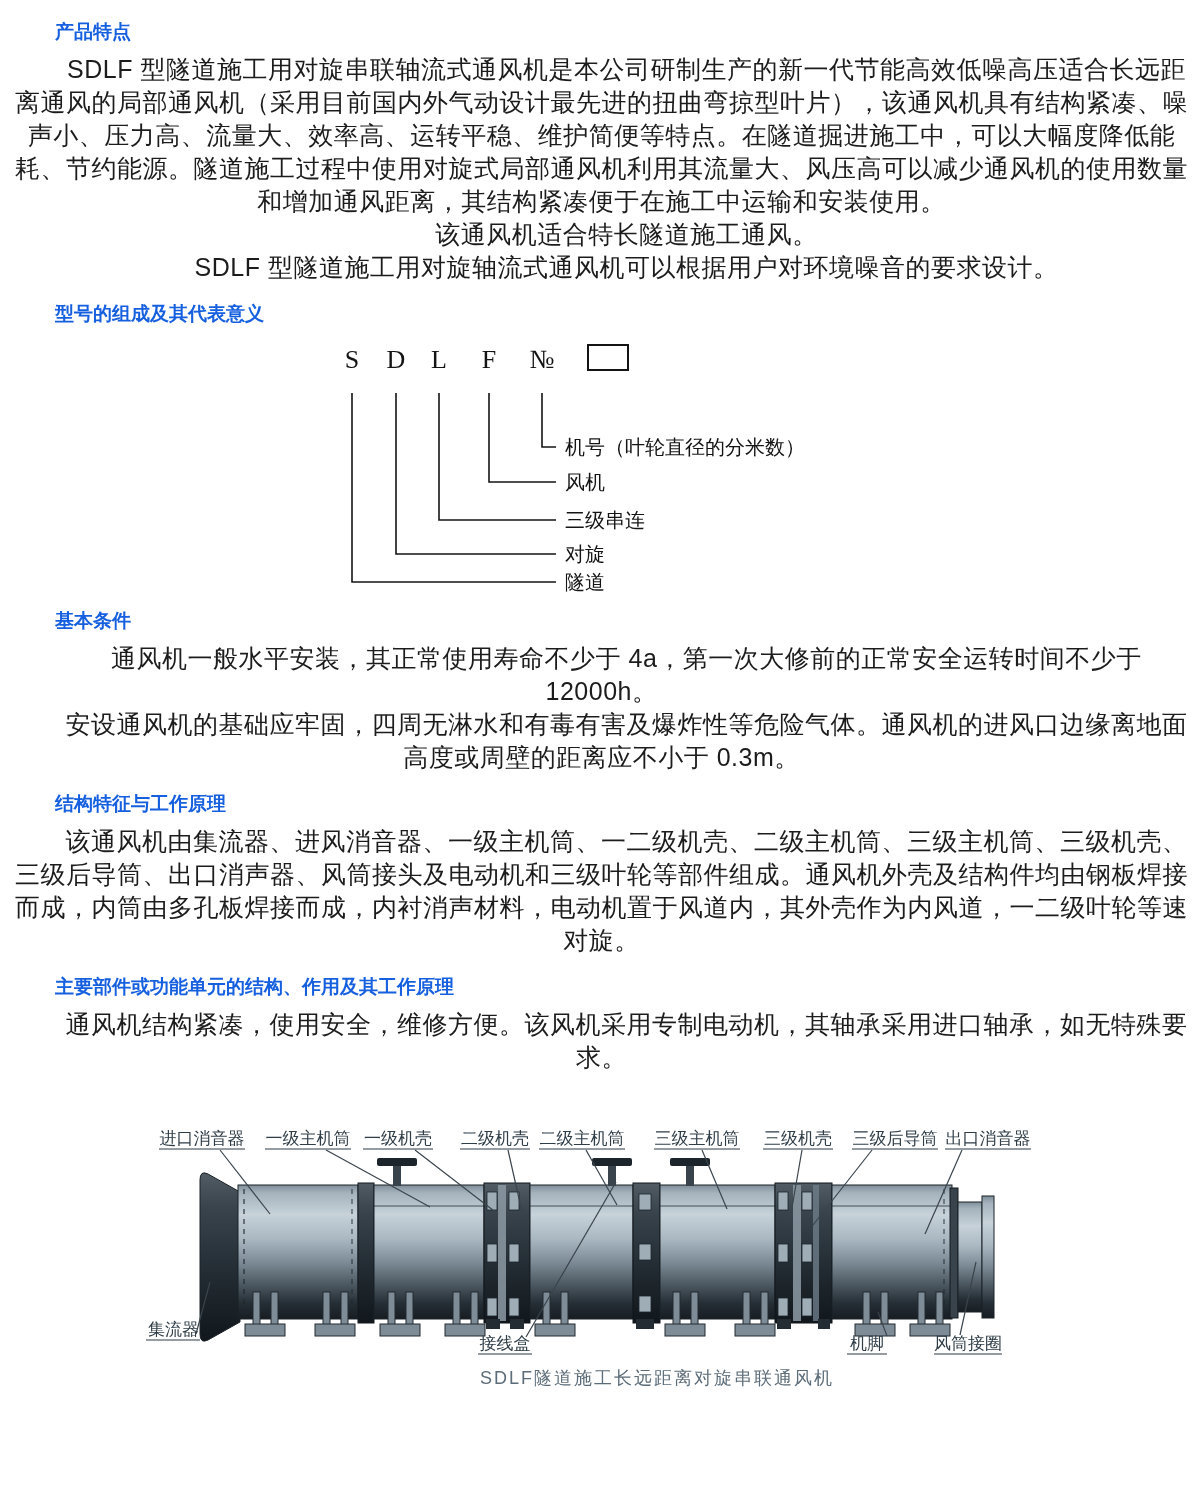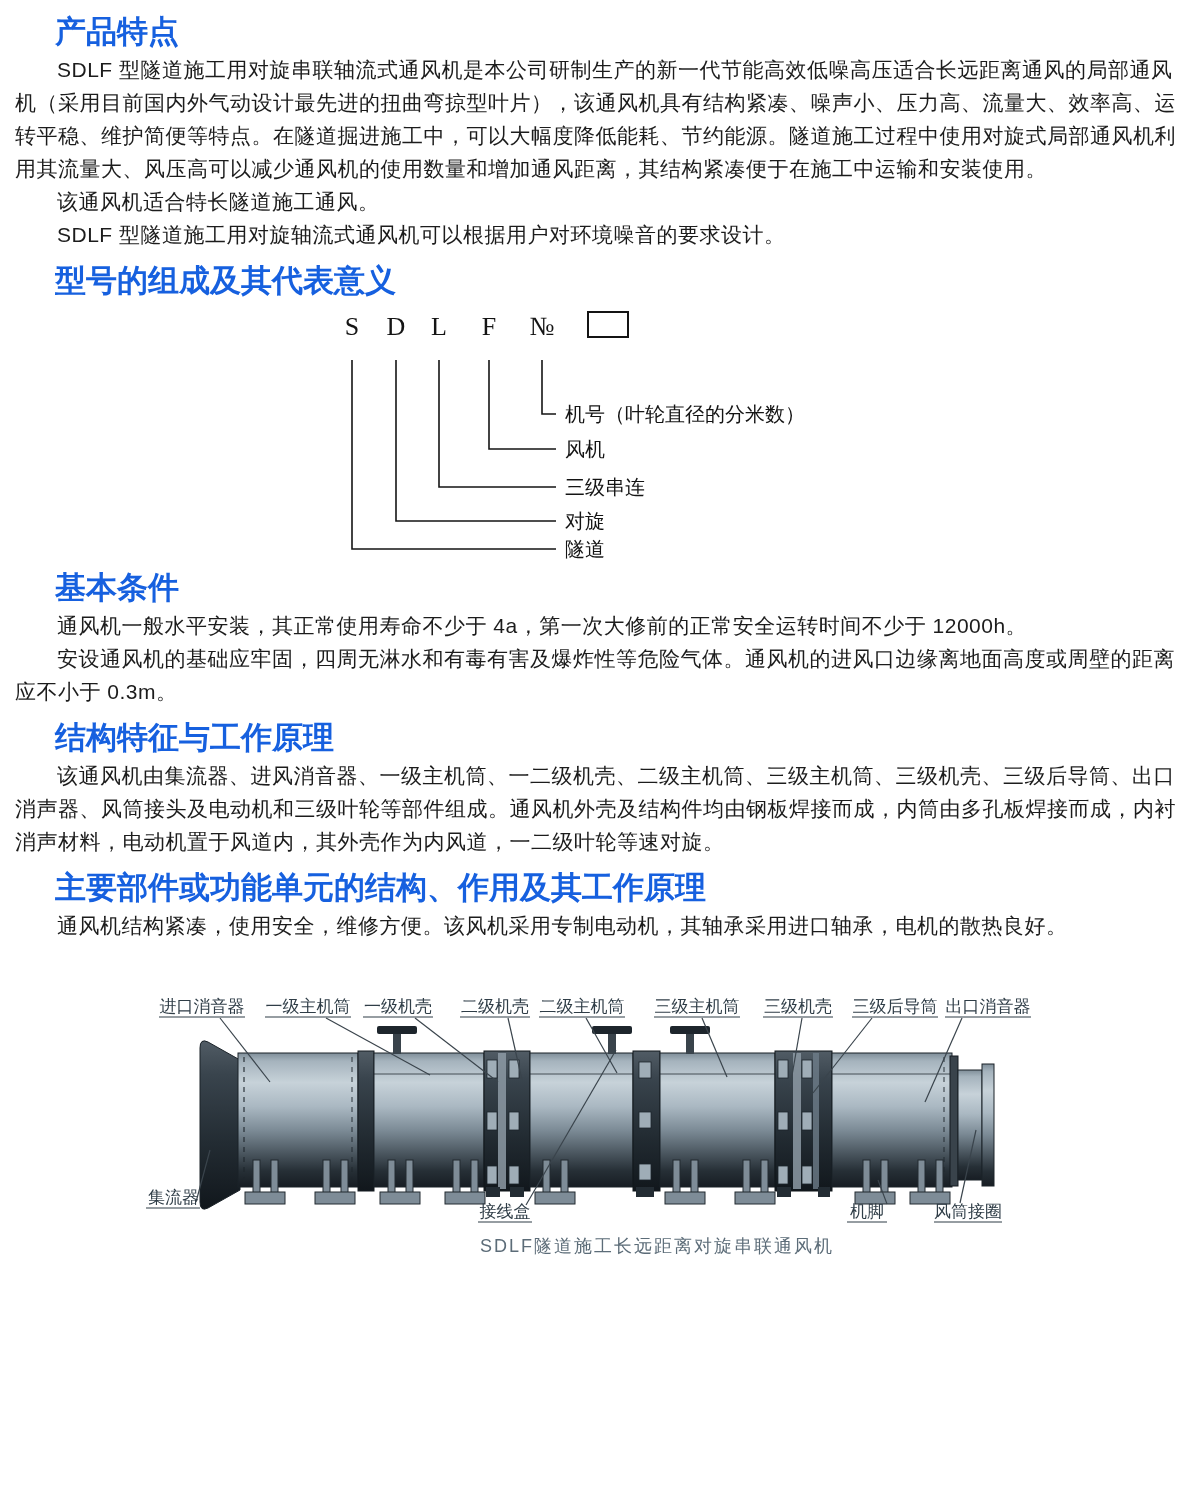--- a/index.html
+++ b/index.html
@@ -1,19 +1,19 @@
 <!DOCTYPE html>
 <html><head>
 <meta charset="utf-8">
 <style>
   html,body{margin:0;padding:0;background:#ffffff;}
   body{width:1200px;font-family:"Liberation Sans","DejaVu Sans",sans-serif;color:#1c1c1c;}
   .doc{width:1200px;min-height:1510px;padding:14px 12px 30px 15px;box-sizing:border-box;background:#fff;}
-  .hd{font-size:31px;line-height:28px;font-weight:bold;color:#1660df;margin:16px 0 7px 40px;font-family:Liberation Serif, serif;}
-  .para{font-size:21px;line-height:33px;margin:0;text-indent:2em;letter-spacing:0.5px;}
+  .hd{font-size:19px;line-height:28px;font-weight:bold;color:#1660df;margin:16px 0 7px 40px;font-family:Liberation Serif, serif;}
+  .para{font-size:25px;line-height:33px;margin:0;text-indent:2em;letter-spacing:0.5px;text-align:center;}
   .model-wrap{margin:6px 0 0 305px;}
   .model-svg text{font-size:20px;fill:#141414;font-family:"Liberation Sans",sans-serif;}
   .model-svg .code-letter{font-size:26px;font-family:"Liberation Serif","DejaVu Serif",serif;text-anchor:middle;}
   .fan-wrap{margin:48px 0 0 115px;}
   .fan-svg text{font-family:"Liberation Sans",sans-serif;fill:#2f3d47;font-size:17px;}
   .fan-svg .cap{font-size:18px;fill:#5c6c78;letter-spacing:2px;}
   .lead{stroke:#3a444c;stroke-width:1.2;fill:none;}
   .ul{stroke:#2f3d47;stroke-width:1.2;}
 </style>
 </head>
@@ -61,21 +61,21 @@
     <p class="para">安设通风机的基础应牢固，四周无淋水和有毒有害及爆炸性等危险气体。通风机的进风口边缘离地面高度或周壁的距离应不小于 0.3m。</p>
   </section>
 
   <section>
     <h2 class="hd">结构特征与工作原理</h2>
     <p class="para">该通风机由集流器、进风消音器、一级主机筒、一二级机壳、二级主机筒、三级主机筒、三级机壳、三级后导筒、出口消声器、风筒接头及电动机和三级叶轮等部件组成。通风机外壳及结构件均由钢板焊接而成，内筒由多孔板焊接而成，内衬消声材料，电动机置于风道内，其外壳作为内风道，一二级叶轮等速对旋。</p>
   </section>
 
   <section>
     <h2 class="hd">主要部件或功能单元的结构、作用及其工作原理</h2>
-    <p class="para">通风机结构紧凑，使用安全，维修方便。该风机采用专制电动机，其轴承采用进口轴承，电机的散热良好。</p>
+    <p class="para">通风机结构紧凑，使用安全，维修方便。该风机采用专制电动机，其轴承采用进口轴承，如无特殊要求。</p>
   </section>
 
   <div class="fan-wrap">
     <svg class="fan-svg" viewBox="0 0 920 272" width="920" height="272">
       <defs>
         <linearGradient id="gBody" x1="0" y1="0" x2="0" y2="1">
           <stop offset="0" stop-color="#7f8e99"></stop>
             <stop offset="0.06" stop-color="#a5b3bd"></stop>
           <stop offset="0.22" stop-color="#c7d2d9"></stop>
             <stop offset="0.40" stop-color="#aab8c2"></stop>

